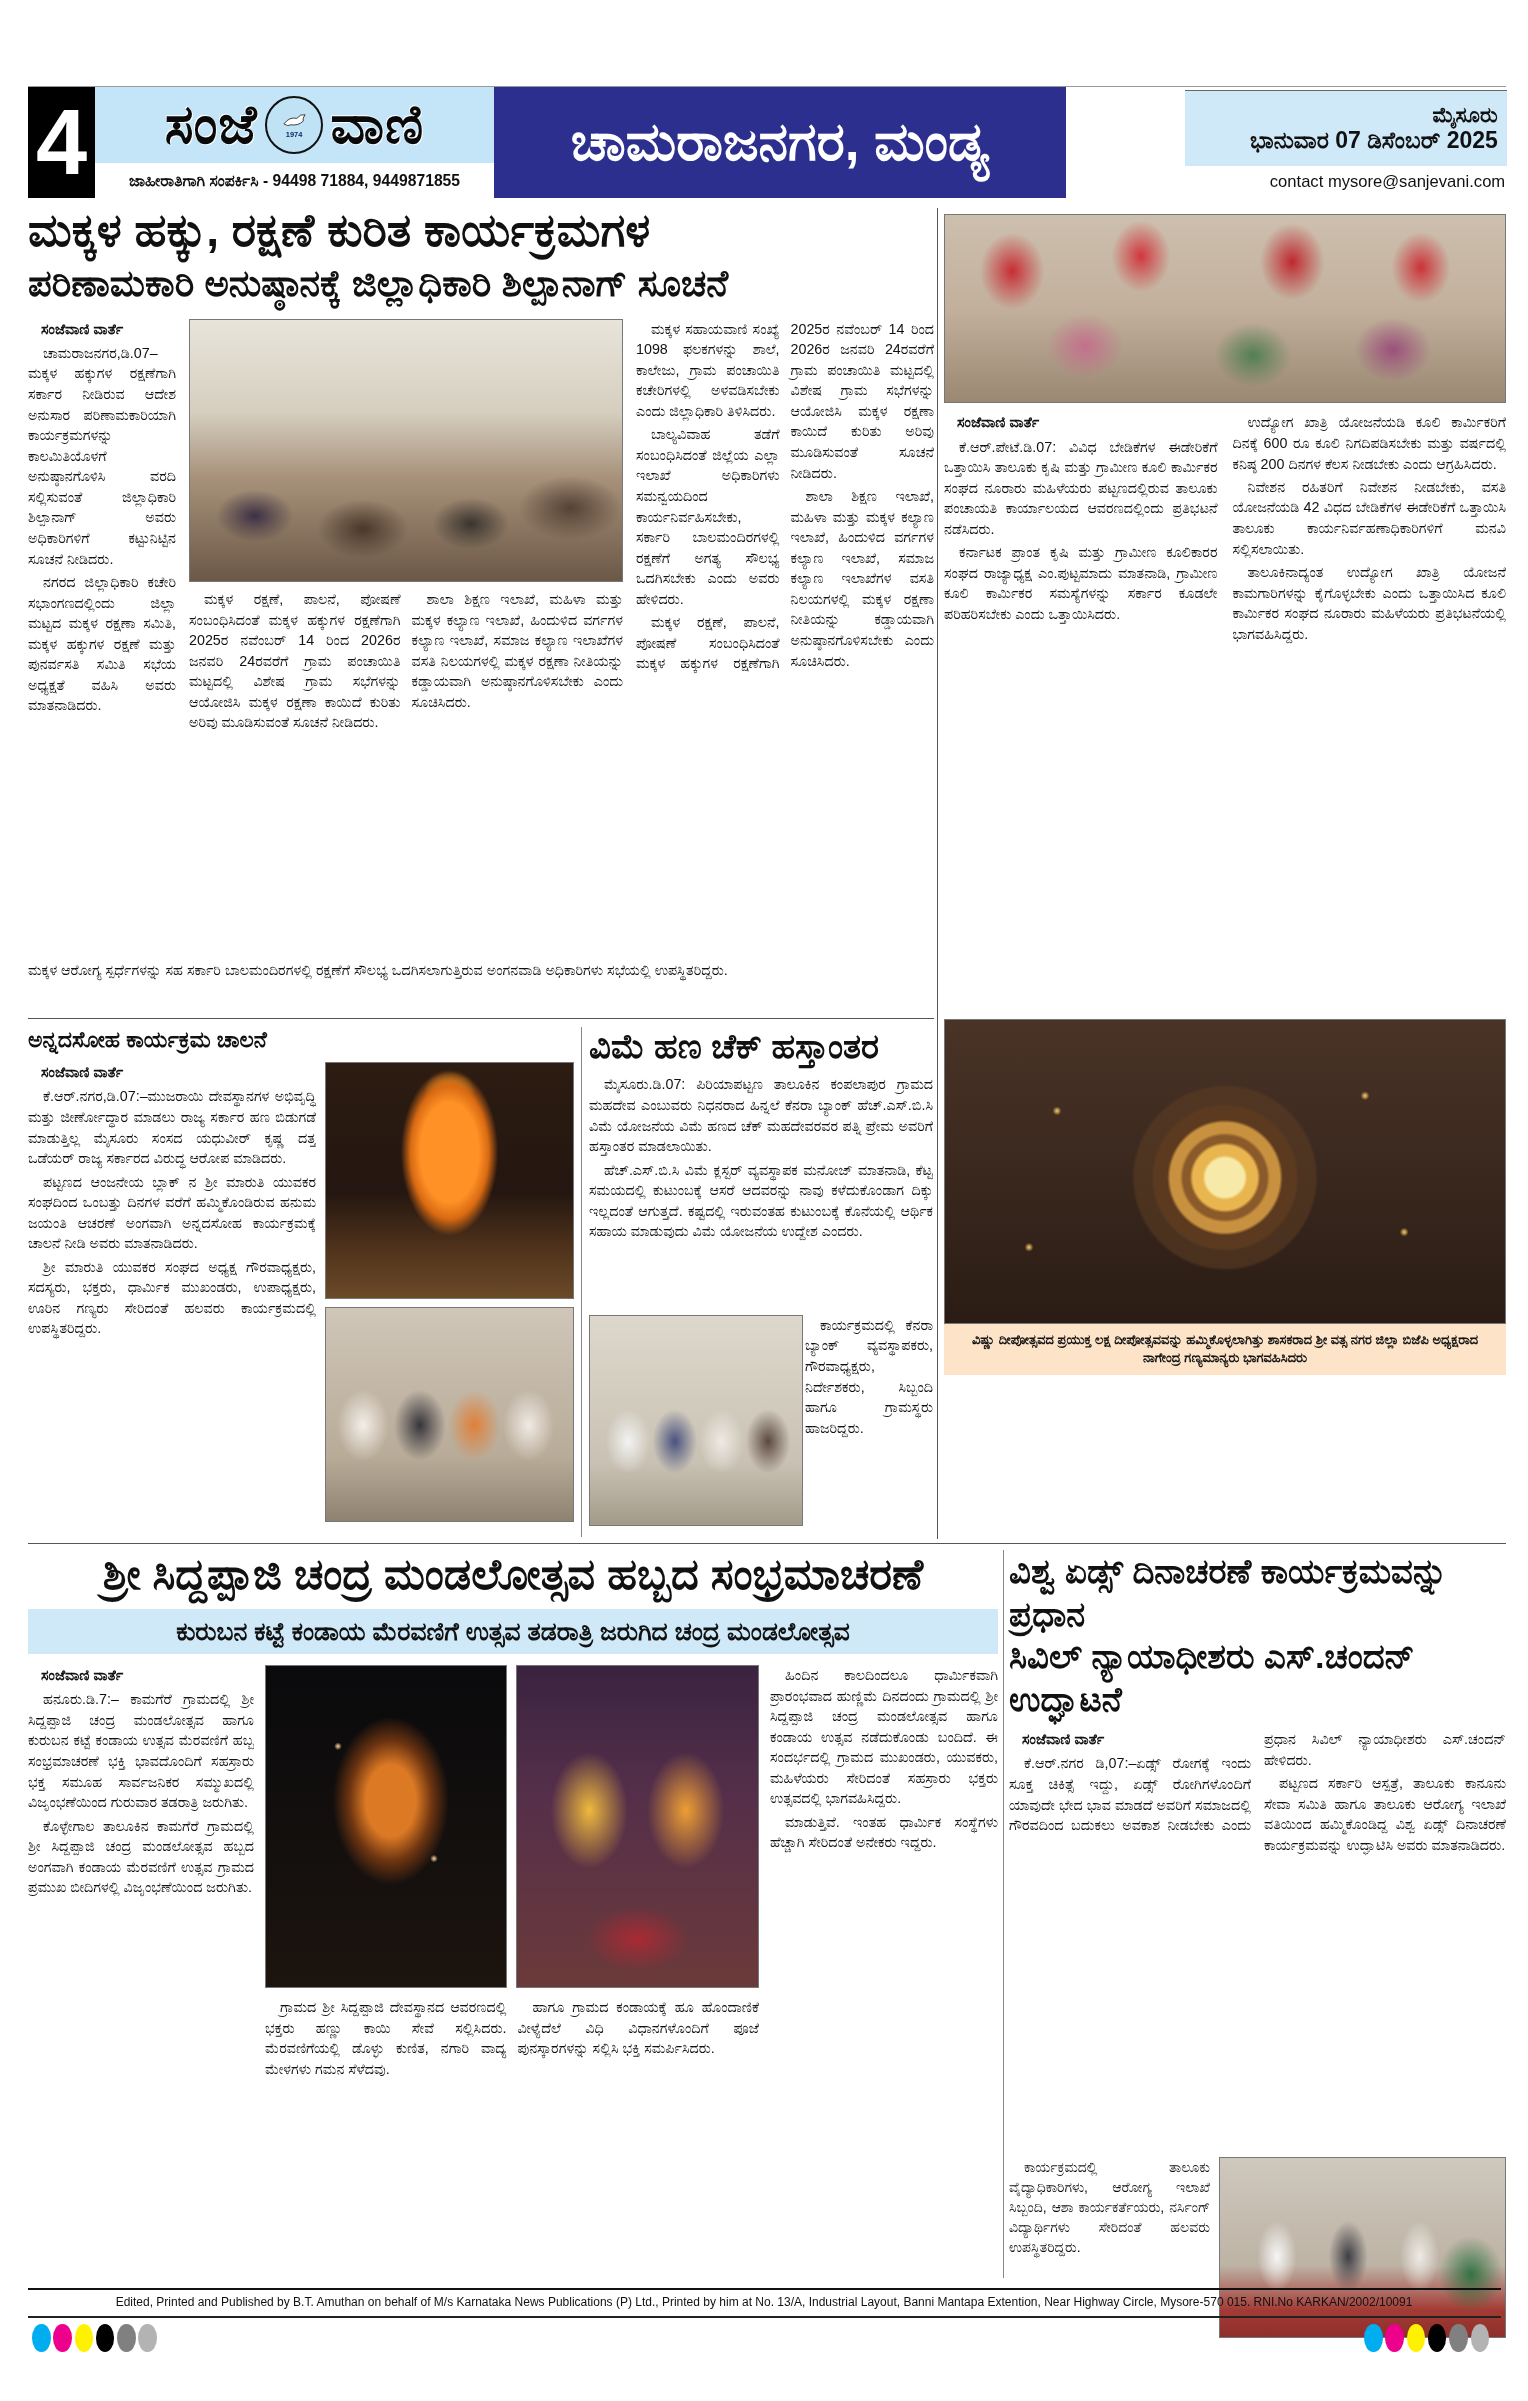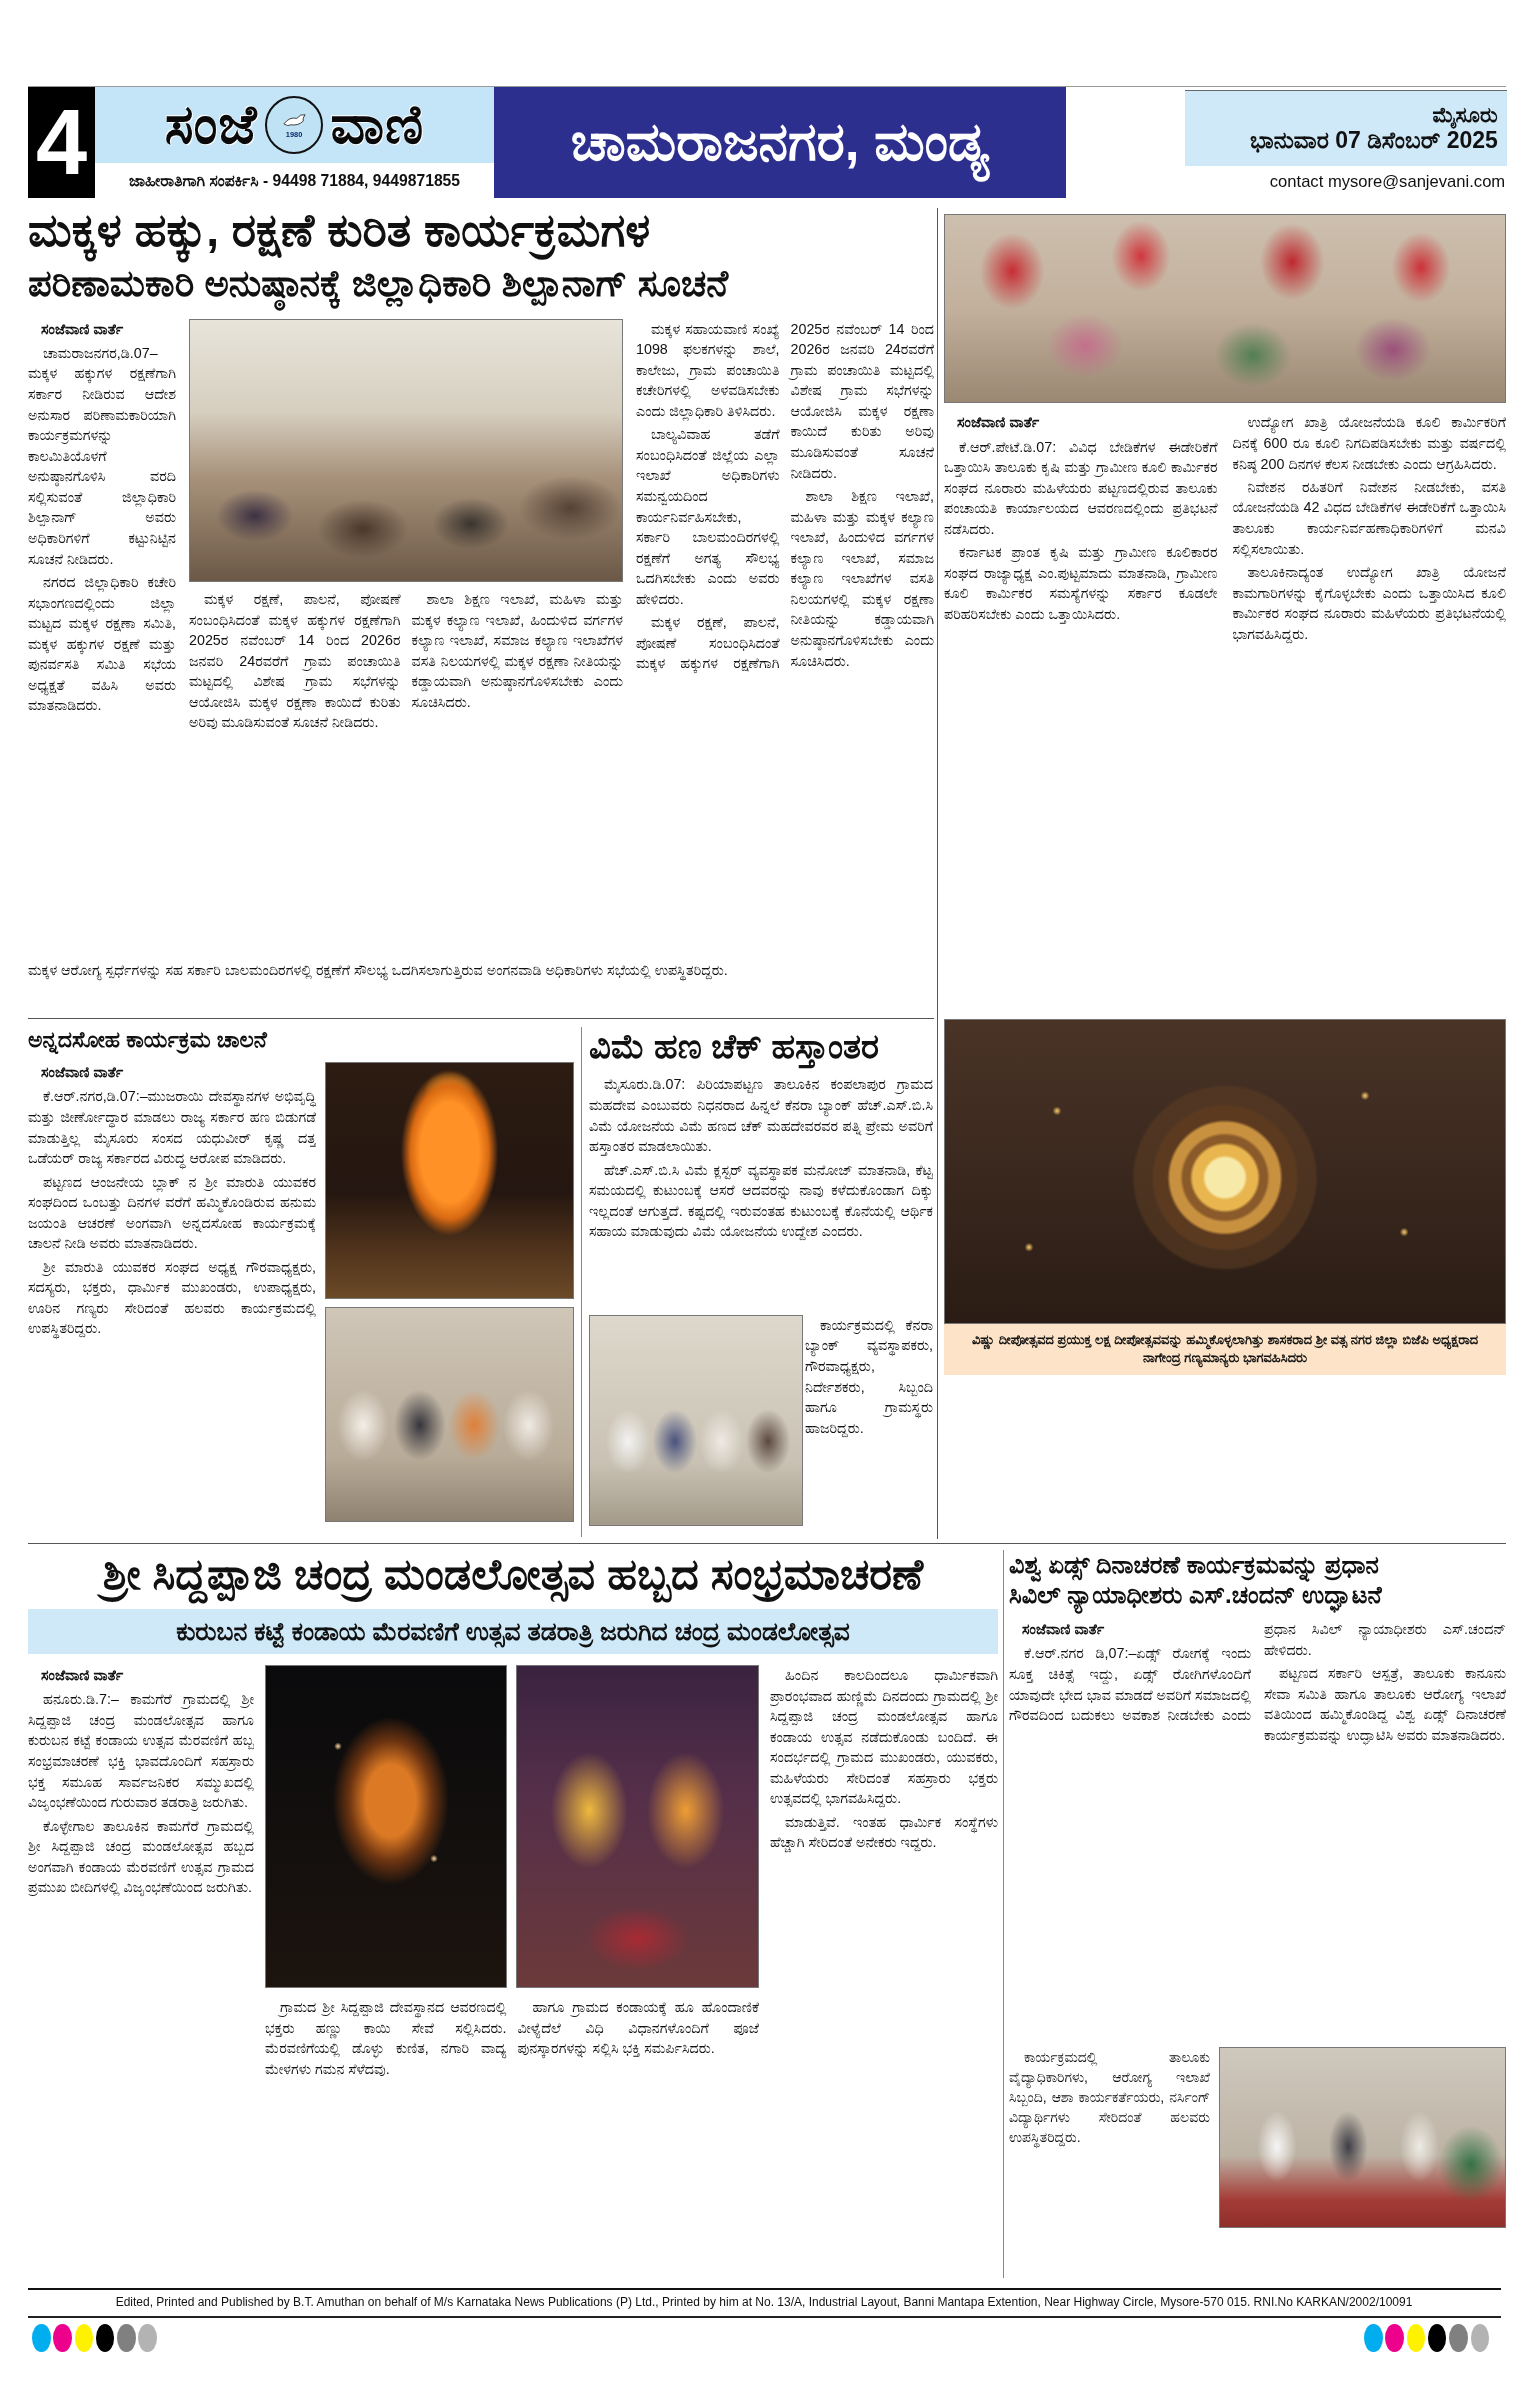--- a/index.html
+++ b/index.html
@@ -145,21 +145,21 @@
   .e-col1{width:226px;overflow:hidden;}
   .e-mid{width:494px;}
   .e-photos{display:flex;gap:9.2px;}
   .ph-fireworks{width:242px;height:323px;}
   .ph-deity{width:243px;height:323px;}
   .e-midcols{column-count:2;column-gap:11px;height:229px;overflow:hidden;margin-top:9.2px;}
   .e-col3{flex:1;overflow:hidden;}
 
   
   #artF{position:absolute;left:1009px;top:1550px;width:497px;height:730px;}
-  .f-h{font-size:24px;font-weight:900;line-height:1.25;}
+  .f-h{font-size:34px;font-weight:900;line-height:1.25;}
   .f-cols{column-count:2;column-gap:13px;height:420px;overflow:hidden;margin-top:9.2px;}
   .f-row{display:flex;gap:9.2px;margin-top:7.4px;height:183px;overflow:hidden;}
   .f-side{width:201px;overflow:hidden;font-size:14px;}
   .ph-aids{flex:1;height:181px;}
 
   
   .imprint{position:absolute;left:0;right:0;top:2295px;text-align:center;font-size:12px;color:#111;}
   .footer-rule{position:absolute;left:28px;top:2316px;width:1473px;border-top:2.8px solid #222;}
   .dots{position:absolute;top:2324px;display:flex;gap:2.8px;}
   .dots-left{left:32px;}
@@ -173,21 +173,21 @@
 
   <div class="header">
     <div class="pnum">4</div>
     <div class="logo-box">
       <div class="logo-main">
         <span class="logo-text">ಸಂಜೆ</span>
         <span class="dove">
           <svg width="28" height="20.3" viewBox="0 0 30 22">
             <path d="M4 14 Q10 6 18 8 Q22 3 27 4 Q24 8 25 11 Q20 16 12 15 Q8 17 4 14 Z" fill="#fff" stroke="#333" stroke-width="1"></path>
           </svg>
-          <span class="dove-year">1980</span>
+          <span class="dove-year">1974</span>
         </span>
         <span class="logo-text">ವಾಣಿ</span>
       </div>
       <div class="ad-line">ಜಾಹೀರಾತಿಗಾಗಿ ಸಂಪರ್ಕಿಸಿ - 94498 71884, 9449871855</div>
     </div>
     <div class="banner">ಚಾಮರಾಜನಗರ, ಮಂಡ್ಯ</div>
     <div class="rightinfo">
       <div class="datebox">
         <span class="city">ಮೈಸೂರು</span>
         <span class="date">ಭಾನುವಾರ 07 ಡಿಸೆಂಬರ್ 2025</span>

